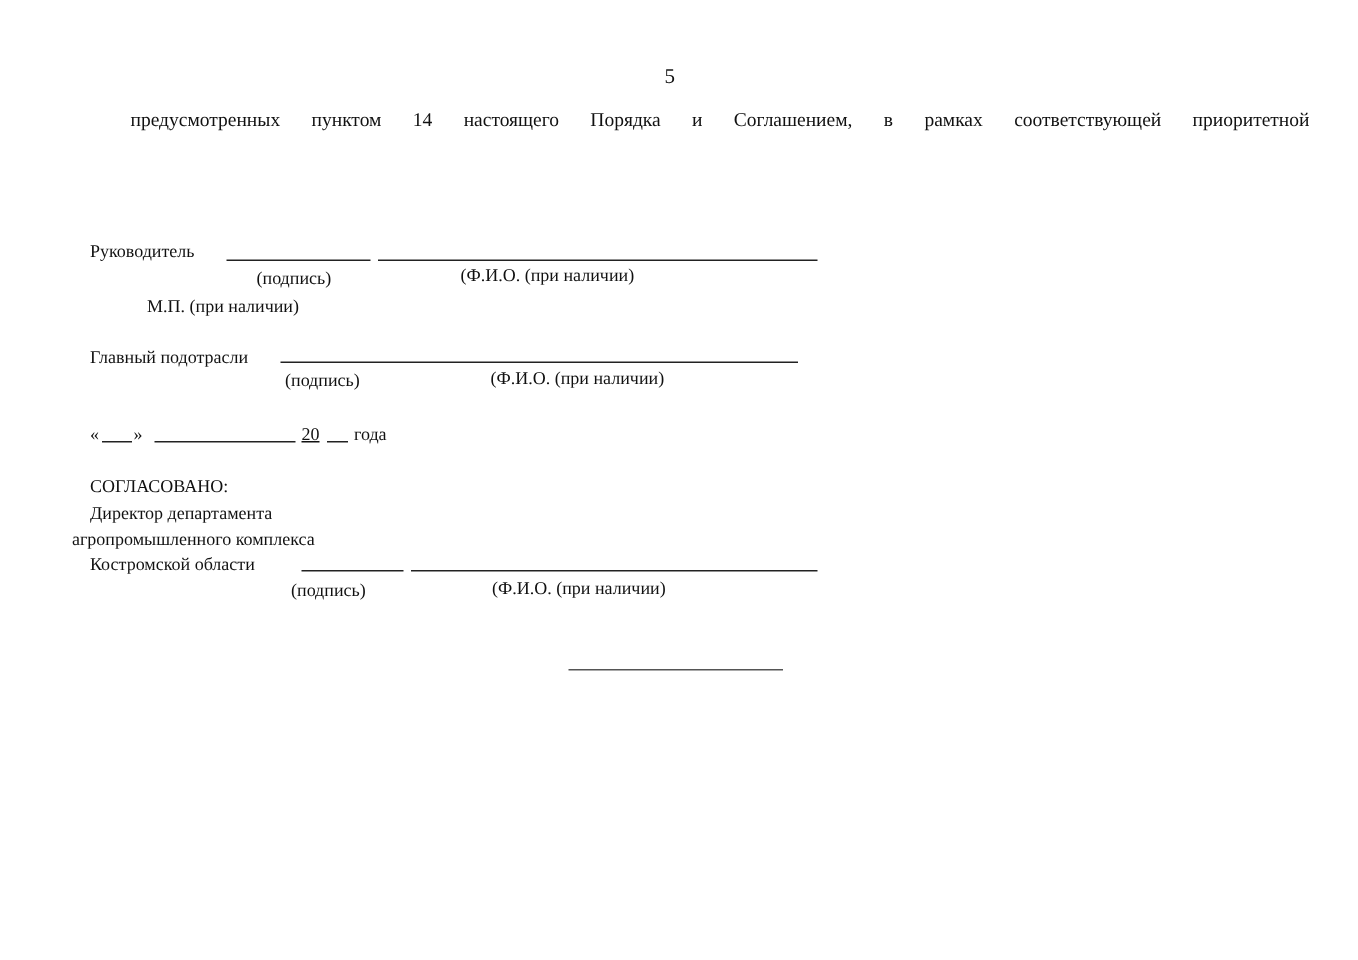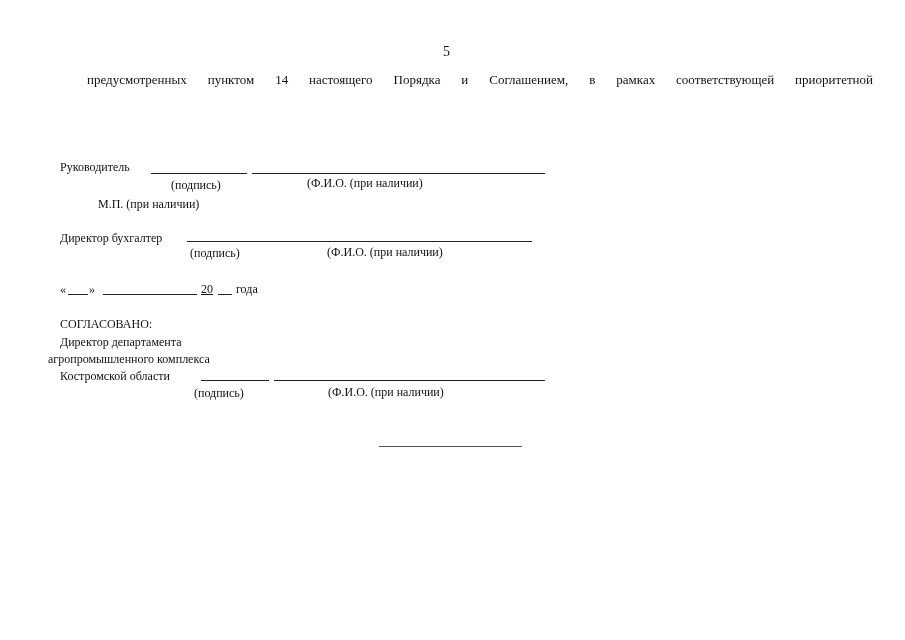--- a/index.html
+++ b/index.html
@@ -25,21 +25,21 @@
   <span class="line">предусмотренных пунктом 14 настоящего Порядка и Соглашением, в рамках соответствующей приоритетной</span>
 </div>
 
 <div class="abs txt" style="left:60px; top:158px;">Руководитель</div>
 <div class="hline" style="left:151px; top:173px; width:96px;"></div>
 <div class="hline" style="left:252px; top:173px; width:293px;"></div>
 <div class="abs txt" style="left:171px; top:176px;">(подпись)</div>
 <div class="abs txt" style="left:307px; top:174px;">(Ф.И.О. (при наличии)</div>
 <div class="abs txt" style="left:98px; top:195px;">М.П. (при наличии)</div>
 
-<div class="abs txt" style="left:60px; top:229px;">Директор бухгалтер</div>
+<div class="abs txt" style="left:60px; top:229px;">Главный подотрасли</div>
 <div class="hline" style="left:187px; top:241px; width:345px;"></div>
 <div class="abs txt" style="left:190px; top:244px;">(подпись)</div>
 <div class="abs txt" style="left:327px; top:243px;">(Ф.И.О. (при наличии)</div>
 
 <div class="abs txt" style="left:60px; top:280px;">«</div>
 <div class="hline" style="left:68px; top:294px; width:20px;"></div>
 <div class="abs txt" style="left:89px; top:280px;">»</div>
 <div class="hline" style="left:103px; top:294px; width:94px;"></div>
 <div class="abs txt" style="left:201px; top:280px;text-decoration:underline;">20</div>
 <div class="hline" style="left:218px; top:294px; width:14px;"></div>

